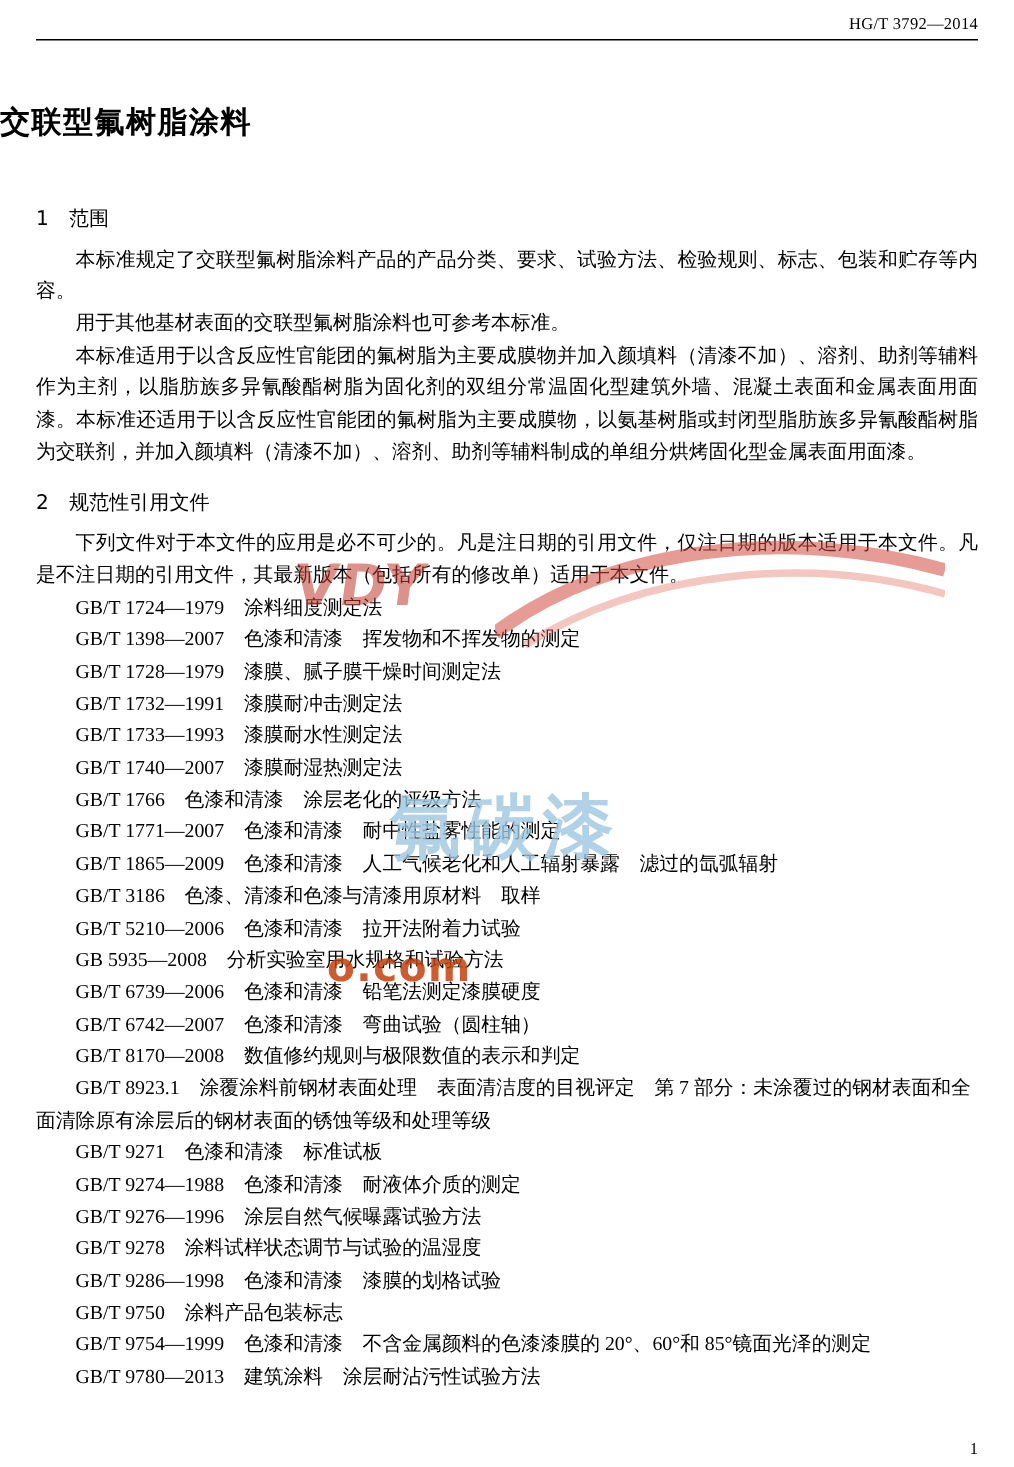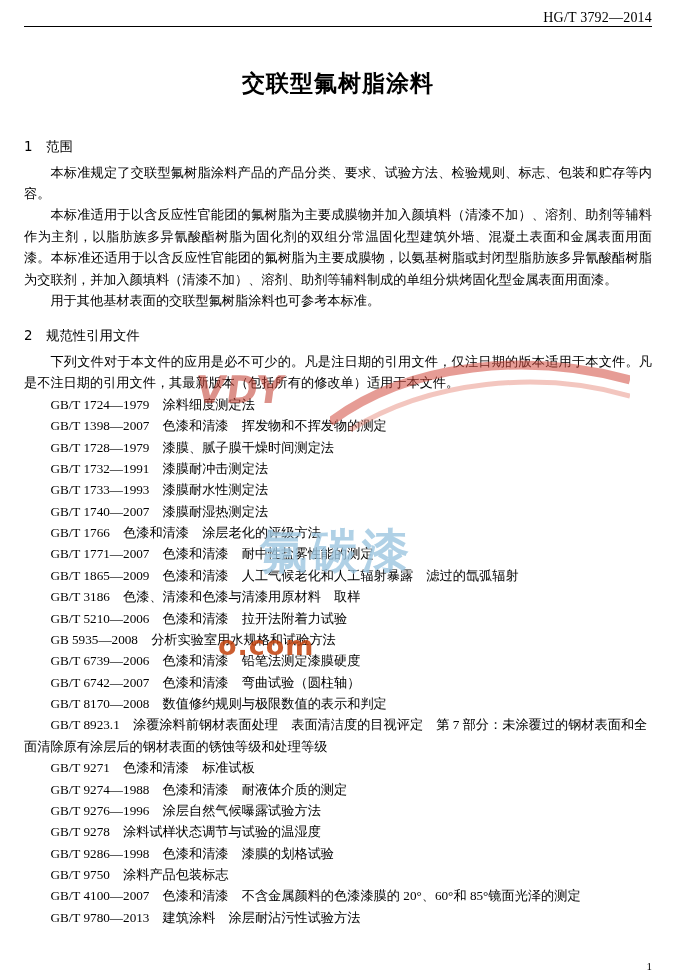--- a/index.html
+++ b/index.html
@@ -34,32 +34,31 @@
     position: absolute;
     top: 26px;
     left: 24px;
     right: 24px;
     border-bottom: 1px solid #000;
   }
   .header-code {
     position: absolute;
     right: 0;
     top: 0;
-    font-size: 14px;
+    font-size: 11px;
     font-family: "Liberation Serif", serif;
     letter-spacing: 0.2px;
   }
   
   .doc-title {
     position: absolute;
     top: 68px;
     left: 0;
     width: 100%;
-    text-align: center;
-    font-size: 23px;
+    font-size: 20px;
     font-weight: bold;
     font-family: "DejaVu Sans", sans-serif;
     letter-spacing: 1px;
   }
   
   .content {
     position: absolute;
     top: 122px;
     left: 24px;
     width: 628px;
@@ -170,22 +169,22 @@
   <div class="header-rule"></div>
 
   <div class="doc-title">交联型氟树脂涂料</div>
 
   <div class="content">
 
     <div class="section-head">
       <span class="num">1</span><span>范围</span>
     </div>
     <p class="para">本标准规定了交联型氟树脂涂料产品的产品分类、要求、试验方法、检验规则、标志、包装和贮存等内容。</p>
+    <p class="para">用于其他基材表面的交联型氟树脂涂料也可参考本标准。</p>
     <p class="para">本标准适用于以含反应性官能团的氟树脂为主要成膜物并加入颜填料（清漆不加）、溶剂、助剂等辅料作为主剂，以脂肪族多异氰酸酯树脂为固化剂的双组分常温固化型建筑外墙、混凝土表面和金属表面用面漆。本标准还适用于以含反应性官能团的氟树脂为主要成膜物，以氨基树脂或封闭型脂肪族多异氰酸酯树脂为交联剂，并加入颜填料（清漆不加）、溶剂、助剂等辅料制成的单组分烘烤固化型金属表面用面漆。</p>
-    <p class="para">用于其他基材表面的交联型氟树脂涂料也可参考本标准。</p>
 
     <div class="section-head">
       <span class="num">2</span><span>规范性引用文件</span>
     </div>
     <p class="para">下列文件对于本文件的应用是必不可少的。凡是注日期的引用文件，仅注日期的版本适用于本文件。凡是不注日期的引用文件，其最新版本（包括所有的修改单）适用于本文件。</p>
 
     <ul class="std-list">
       <li>GB/T 1724—1979　涂料细度测定法</li>
       <li>GB/T 1398—2007　色漆和清漆　挥发物和不挥发物的测定</li>
       <li>GB/T 1728—1979　漆膜、腻子膜干燥时间测定法</li>
@@ -201,21 +200,21 @@
       <li>GB/T 6739—2006　色漆和清漆　铅笔法测定漆膜硬度</li>
       <li>GB/T 6742—2007　色漆和清漆　弯曲试验（圆柱轴）</li>
       <li>GB/T 8170—2008　数值修约规则与极限数值的表示和判定</li>
       <li class="wrap">GB/T 8923.1　涂覆涂料前钢材表面处理　表面清洁度的目视评定　第 7 部分：未涂覆过的钢材表面和全面清除原有涂层后的钢材表面的锈蚀等级和处理等级</li>
       <li>GB/T 9271　色漆和清漆　标准试板</li>
       <li>GB/T 9274—1988　色漆和清漆　耐液体介质的测定</li>
       <li>GB/T 9276—1996　涂层自然气候曝露试验方法</li>
       <li>GB/T 9278　涂料试样状态调节与试验的温湿度</li>
       <li>GB/T 9286—1998　色漆和清漆　漆膜的划格试验</li>
       <li>GB/T 9750　涂料产品包装标志</li>
-      <li>GB/T 4100—2007　色漆和清漆　不含金属颜料的色漆漆膜的 20°、60°和 85°镜面光泽的测定</li>
+      <li>GB/T 9754—1999　色漆和清漆　不含金属颜料的色漆漆膜的 20°、60°和 85°镜面光泽的测定</li>
       <li>GB/T 9780—2013　建筑涂料　涂层耐沾污性试验方法</li>
     </ul>
   </div>
 
   <div class="watermark">
     <svg class="wm-swoosh" viewBox="0 0 300 80">
       <path d="M0 70 C 80 10, 200 0, 300 28" stroke="#d24b3e" stroke-width="9" fill="none" opacity="0.55"></path>
       <path d="M20 78 C 100 28, 210 18, 300 44" stroke="#e0705f" stroke-width="5" fill="none" opacity="0.4"></path>
     </svg>
     <div class="wm-logo">VDY</div>

